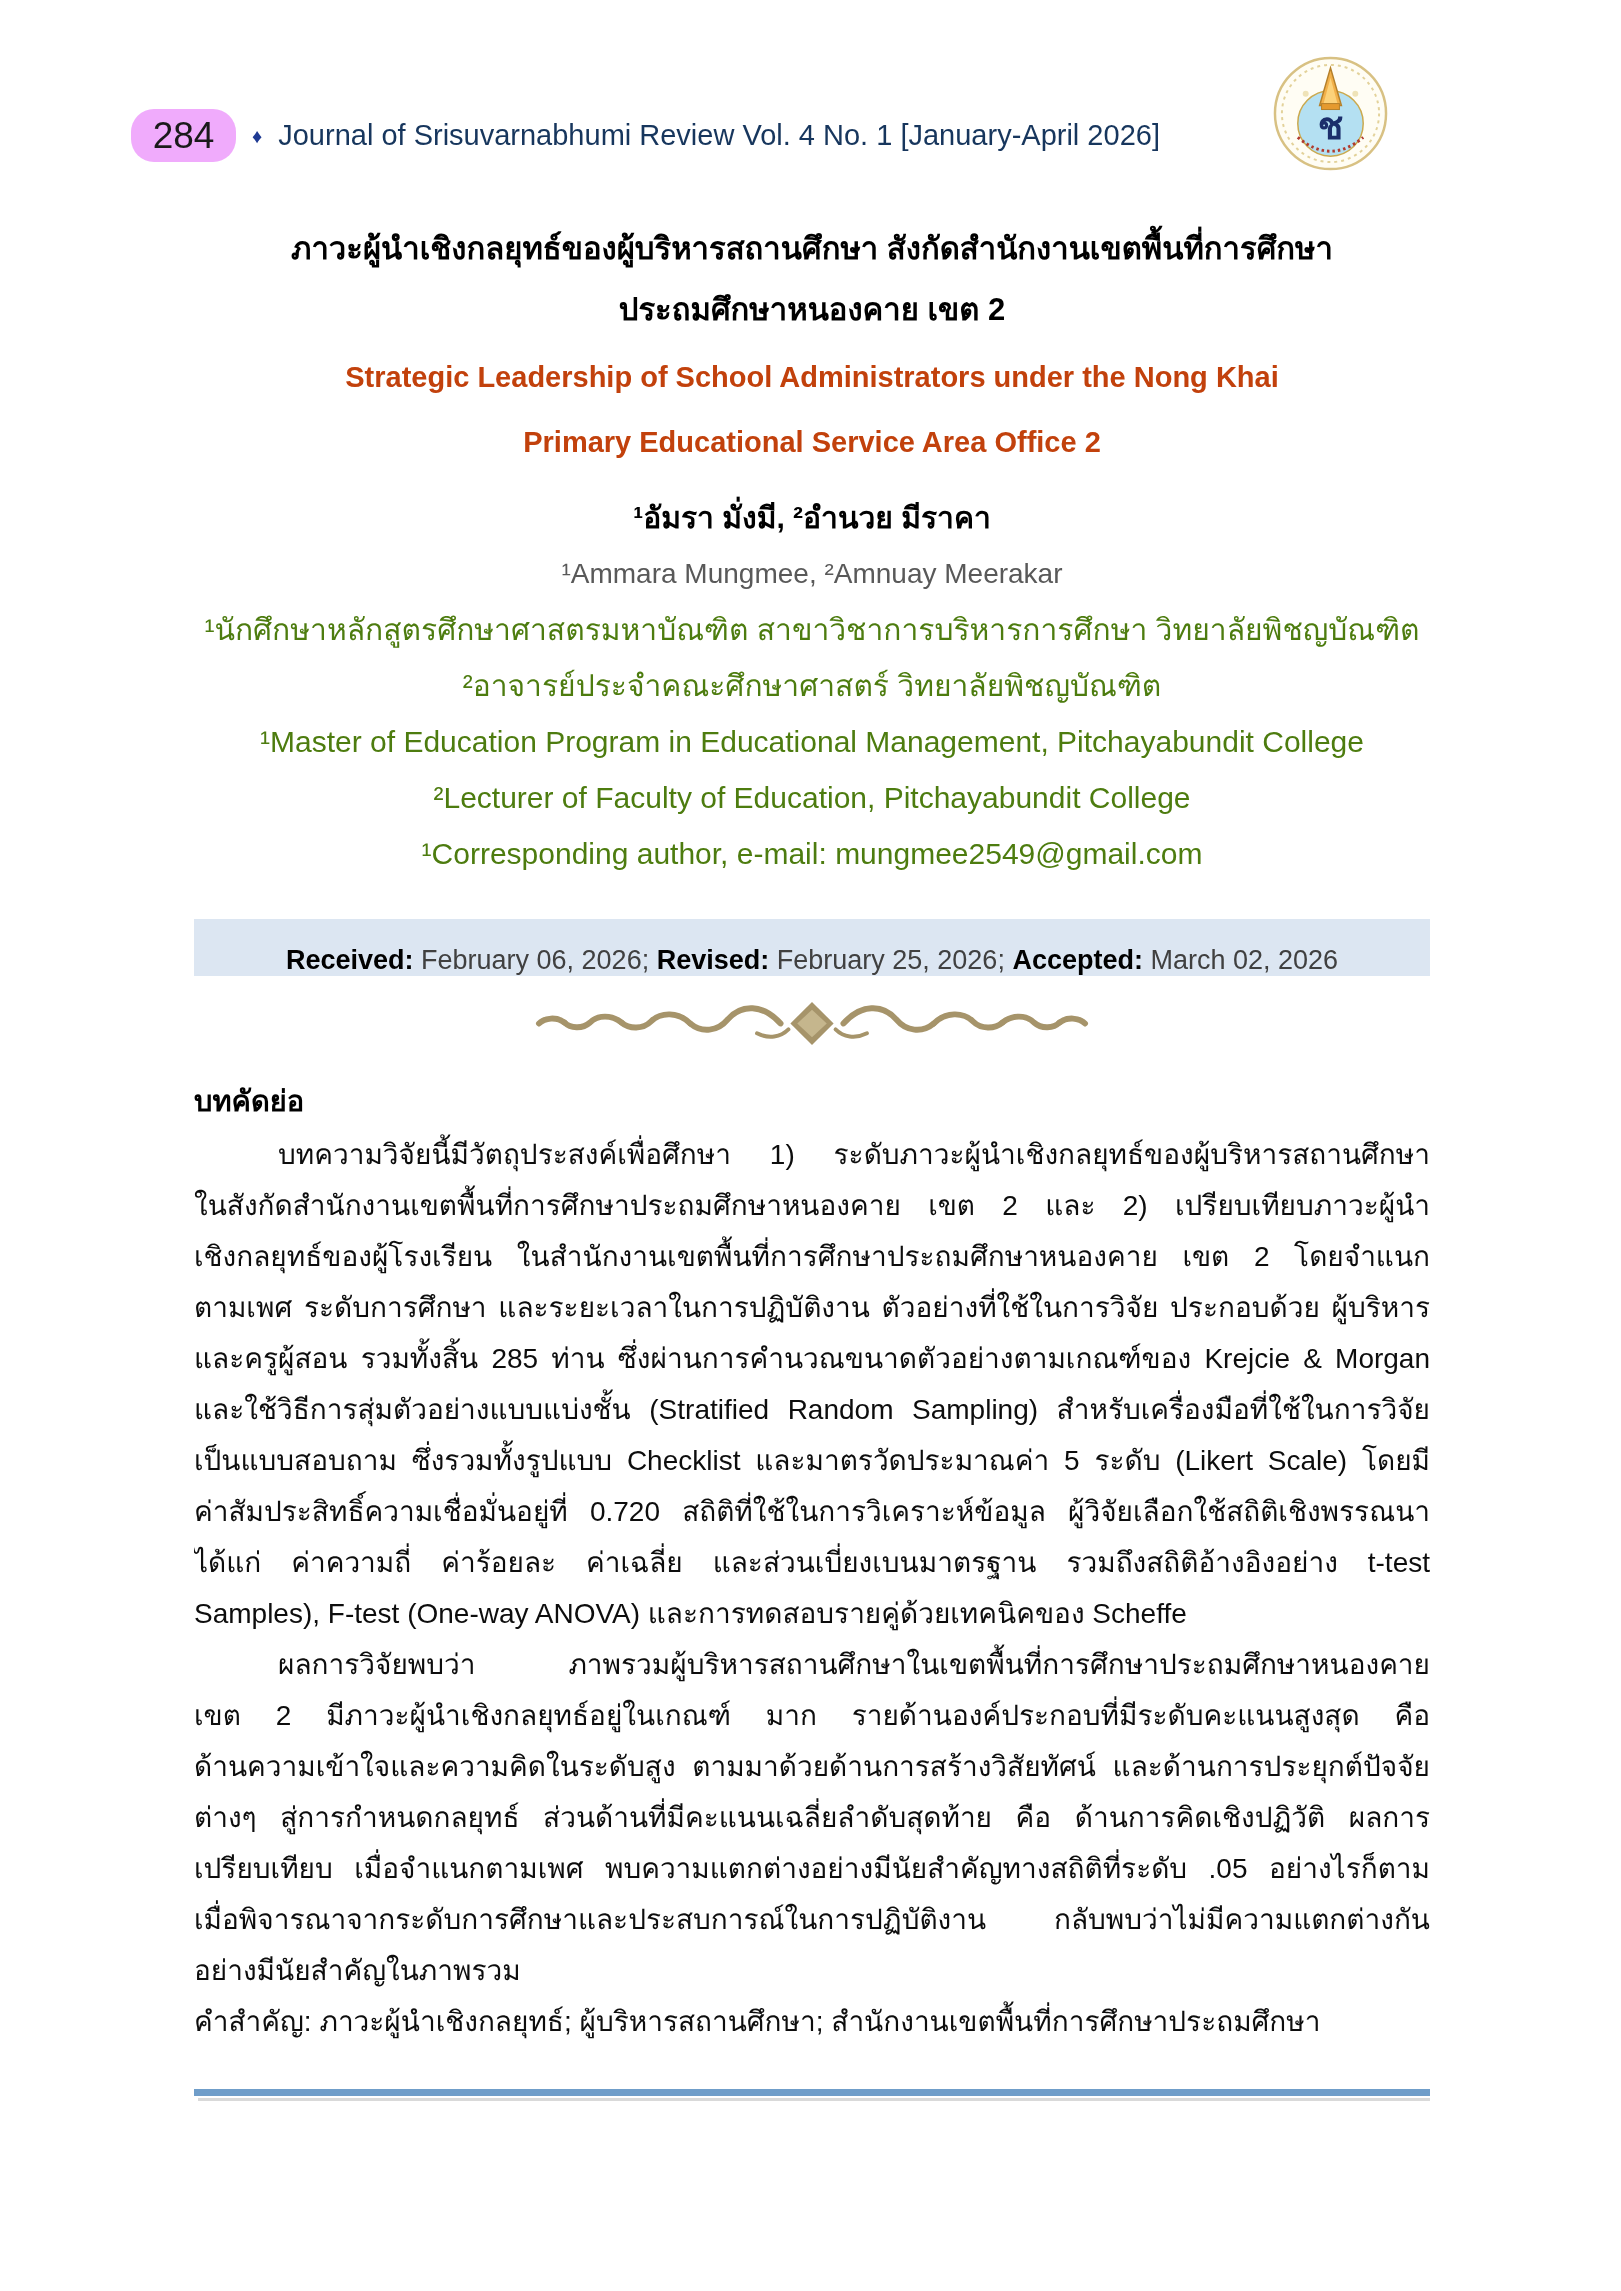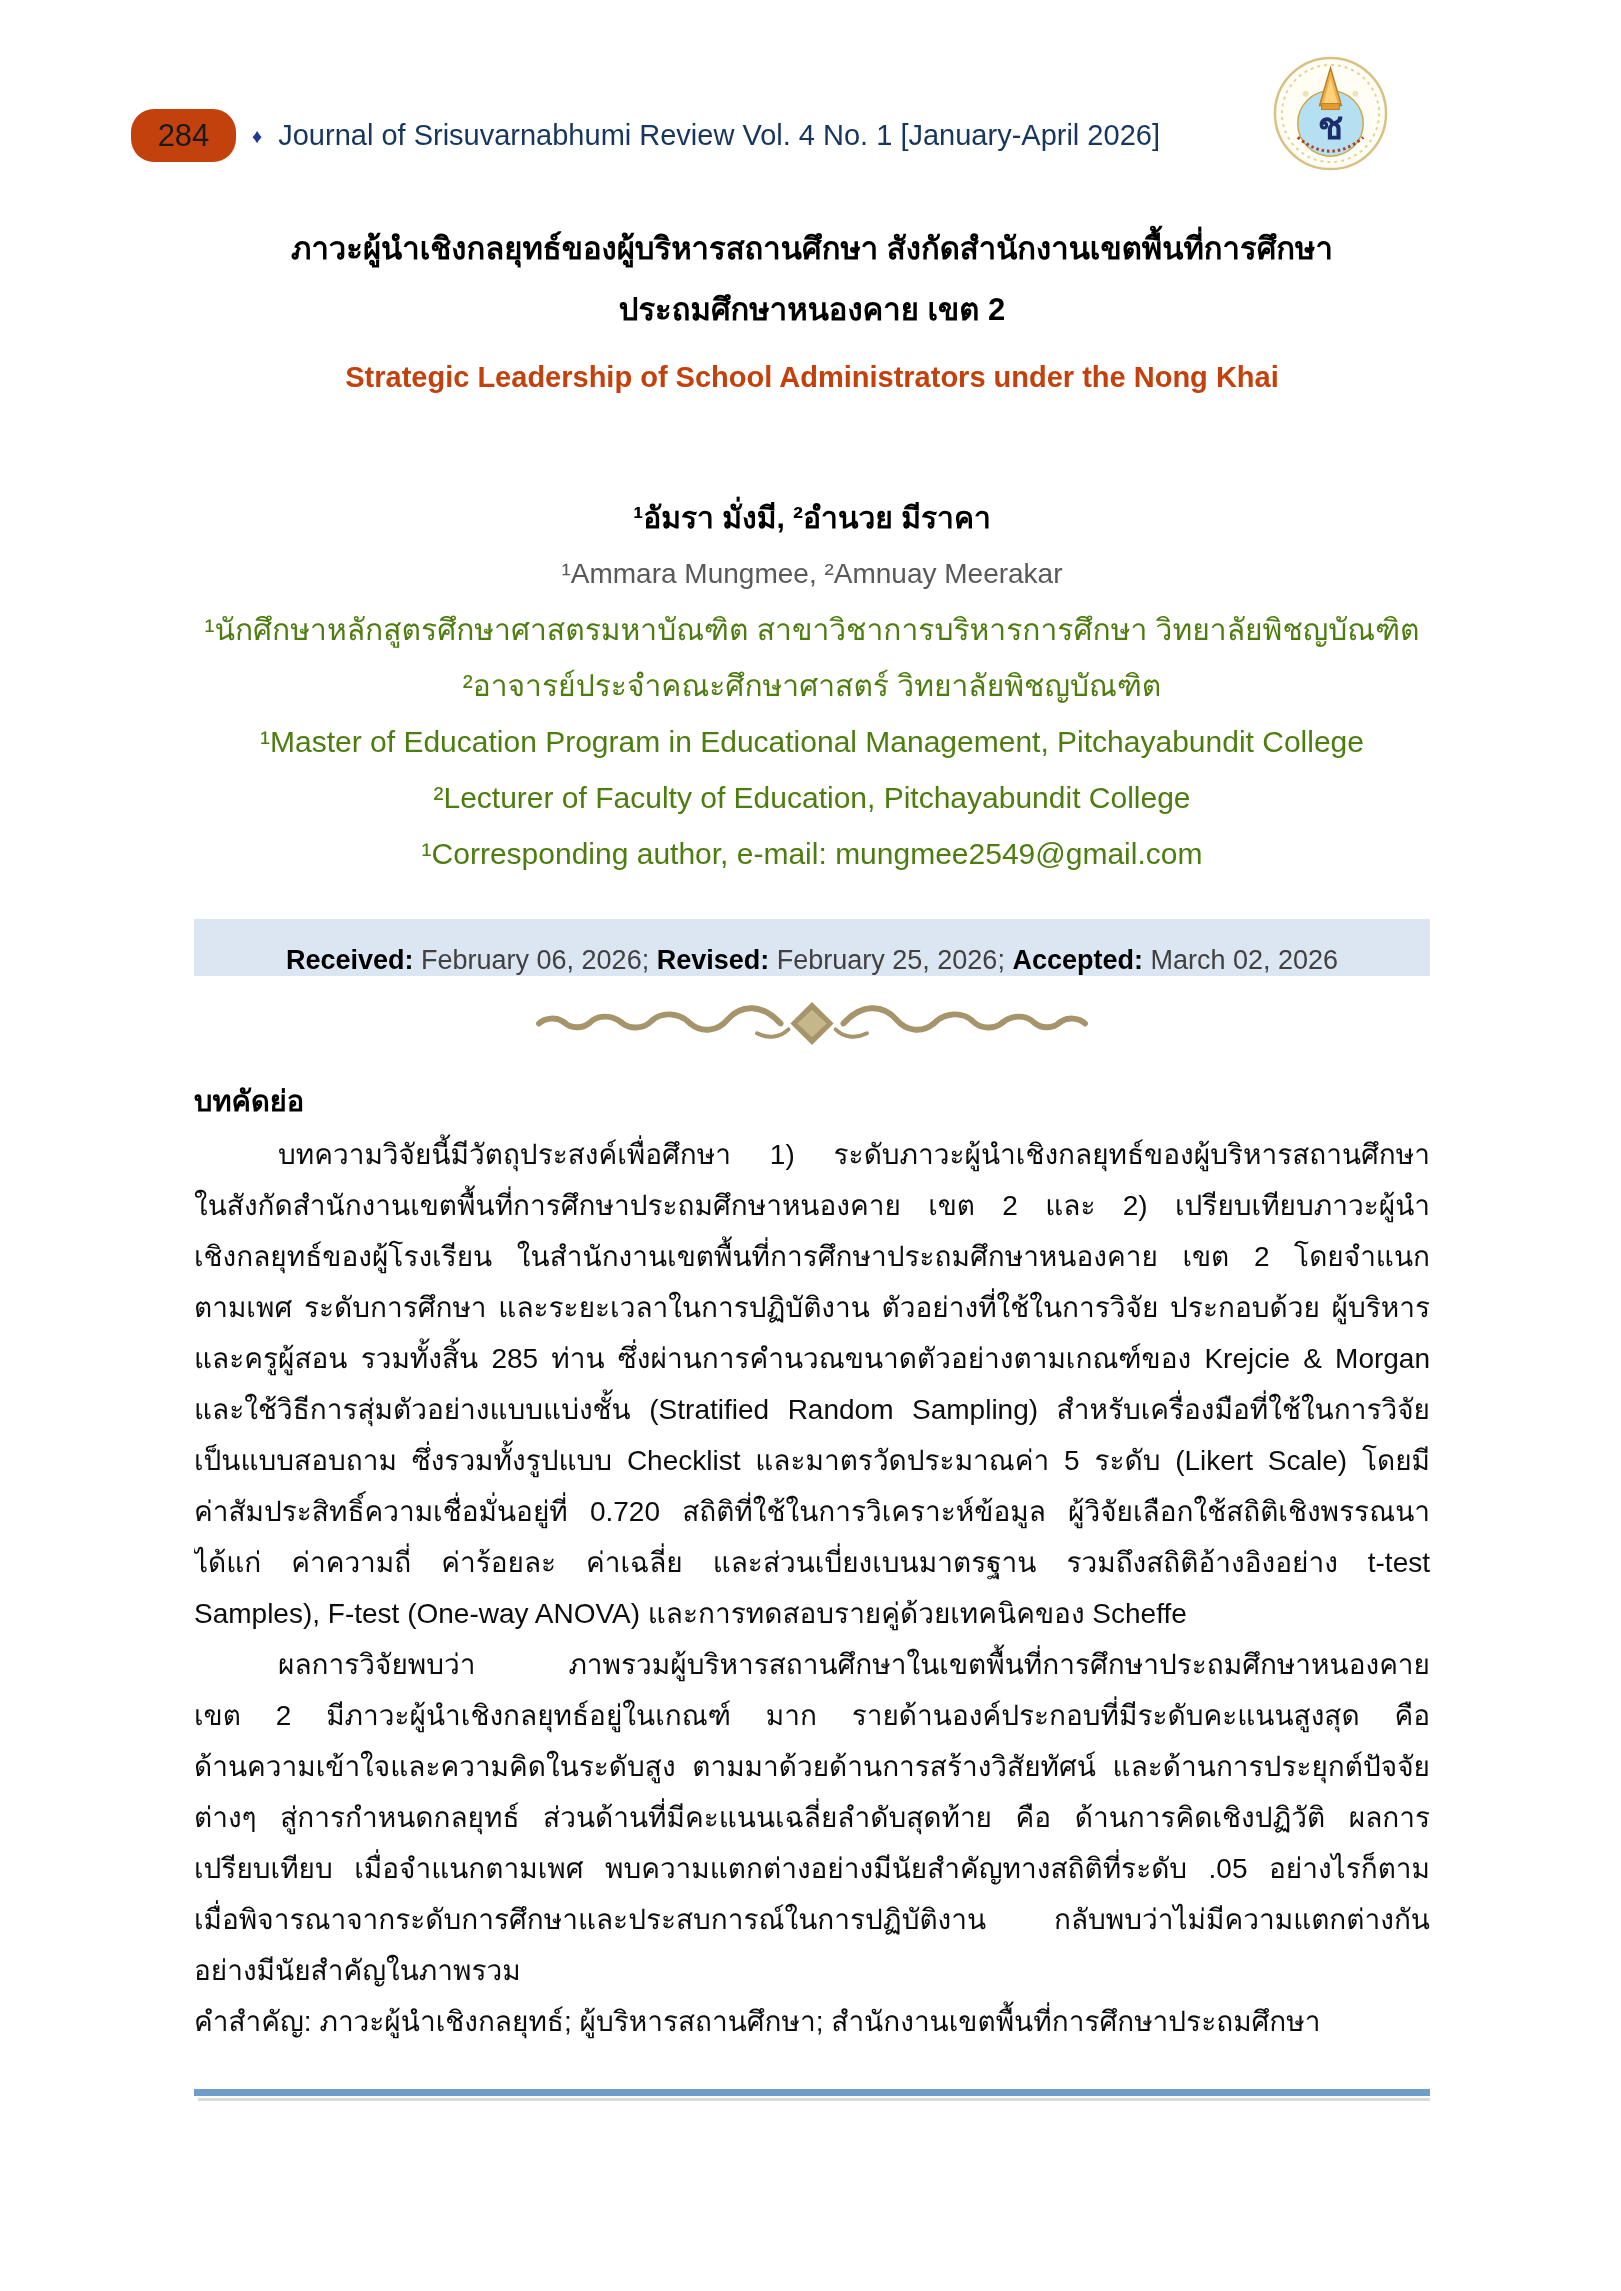--- a/index.html
+++ b/index.html
@@ -11,24 +11,24 @@
     font-family:"Liberation Sans", sans-serif;
     color:#111;
     overflow:hidden;
   }
   
   .header {
     position:absolute; top:109px; left:131px; right:238px;
     display:flex; align-items:center; gap:16px;
   }
   .pagenum {
-    background:#c2410c; color:#1a1a1a;
+    background:#f0abfc; color:#1a1a1a;
     min-width:105px; height:53px;
     display:flex; align-items:center; justify-content:center;
-    font-size:31px;
+    font-size:37px;
     border-radius:23px;
   }
   .hdr-diamond { color:#1f3a93; font-size:20px; line-height:1; }
   .journal-title { color:#17365d; font-size:29px; white-space:nowrap; }
   .logo-wrap { position:absolute; top:54px; left:1270px; width:121px; height:119px; }
   
   .col { position:absolute; left:194px; width:1236px; text-align:center; }
   .thai-title { top:218px; font-size:31px; font-weight:bold; line-height:61px; color:#000; }
   .eng-title  { top:345px; font-size:29px; font-weight:bold; line-height:65px; color:#c2410c; }
   .byline { top:490px; }
@@ -88,20 +88,21 @@
       <circle cx="86" cy="40" r="3" fill="#efe3b8"></circle>
     </svg>
   </div>
 
   <div class="col thai-title">
     <div>ภาวะผู้นำเชิงกลยุทธ์ของผู้บริหารสถานศึกษา สังกัดสำนักงานเขตพื้นที่การศึกษา</div>
     <div>ประถมศึกษาหนองคาย เขต 2</div>
   </div>
   <div class="col eng-title">
     <div>Strategic Leadership of School Administrators under the Nong Khai</div>
+    <div>Primary Educational Service Area Office 2</div>
   </div>
 
   <div class="col byline">
     <div class="row authors-th">¹อัมรา มั่งมี, ²อำนวย มีราคา</div>
     <div class="row authors-en">¹Ammara Mungmee, ²Amnuay Meerakar</div>
     <div class="row affil">¹นักศึกษาหลักสูตรศึกษาศาสตรมหาบัณฑิต สาขาวิชาการบริหารการศึกษา วิทยาลัยพิชญบัณฑิต</div>
     <div class="row affil">²อาจารย์ประจำคณะศึกษาศาสตร์ วิทยาลัยพิชญบัณฑิต</div>
     <div class="row affil">¹Master of Education Program in Educational Management, Pitchayabundit College</div>
     <div class="row affil">²Lecturer of Faculty of Education, Pitchayabundit College</div>
     <div class="row affil">

